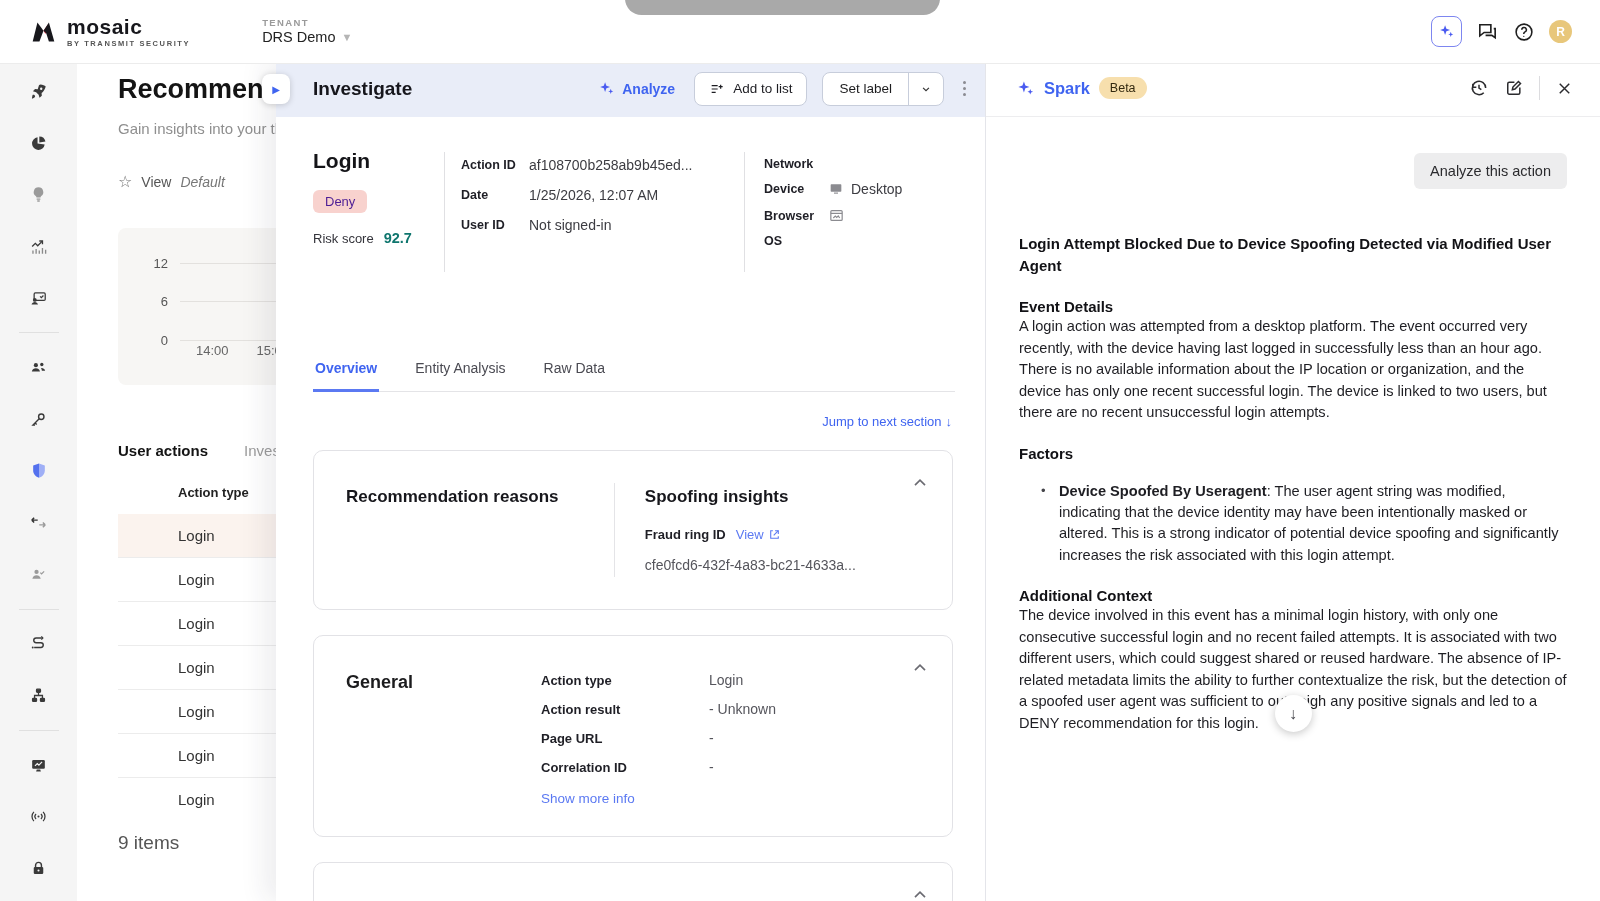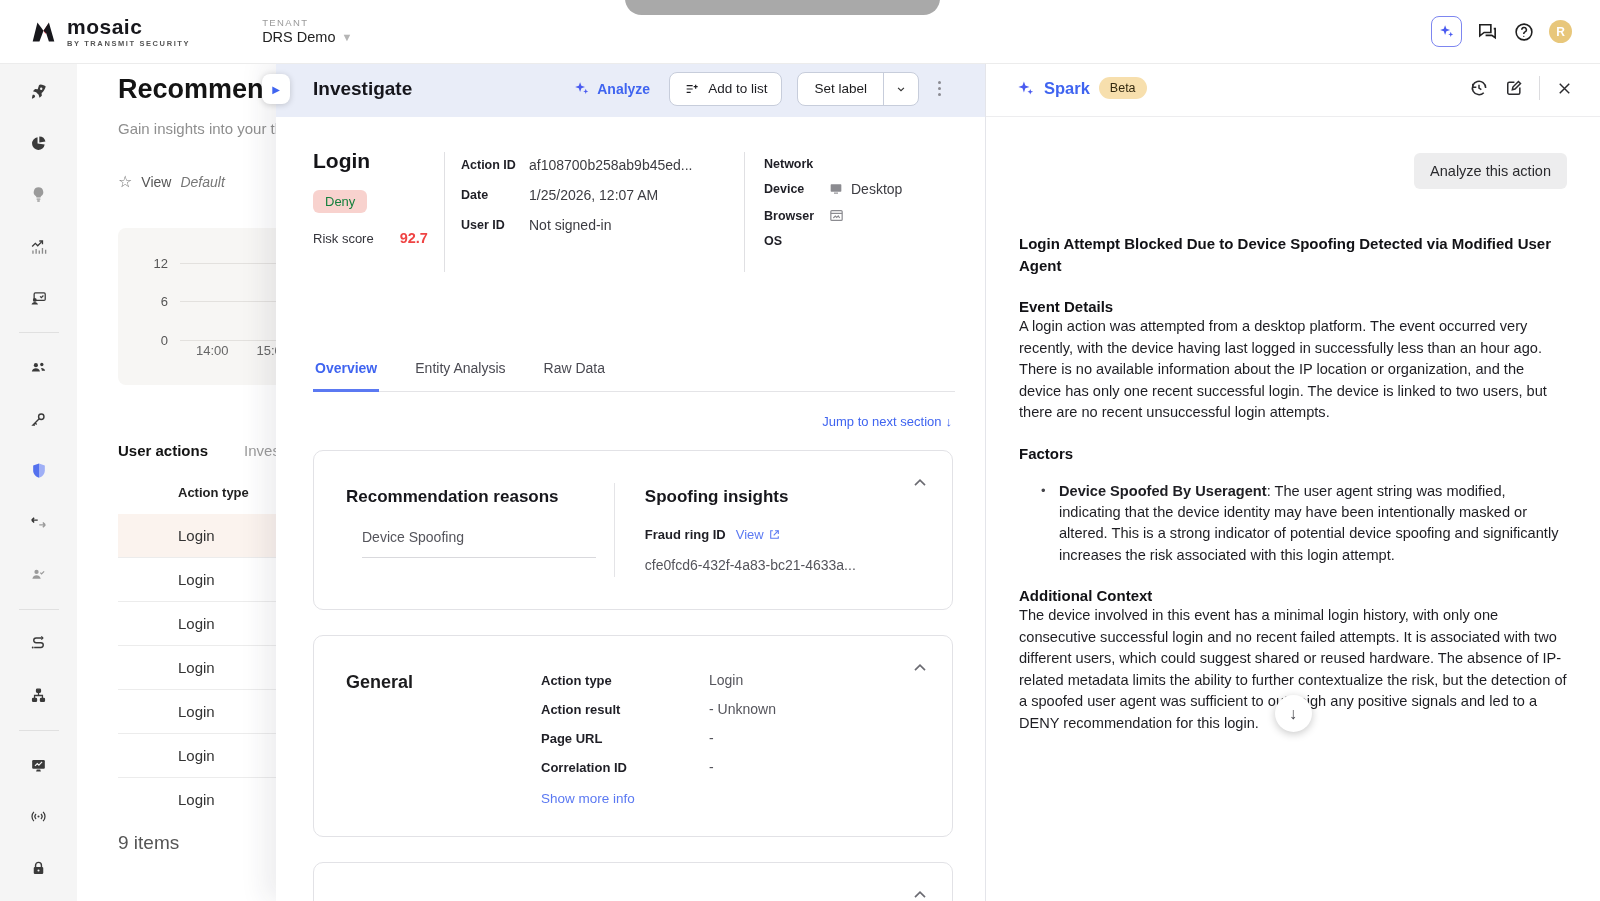--- a/index.html
+++ b/index.html
@@ -8,21 +8,21 @@
   svg { display:block; }
 
   
   .app-header{position:absolute;left:0;top:0;width:1600px;height:64px;background:#fff;
     border-bottom:1px solid #ececec;display:flex;align-items:center;z-index:40;}
   .logo-wrap{display:flex;align-items:center;gap:10px;margin-left:30px;}
   .logo-text{display:flex;flex-direction:column;line-height:1;}
   .brand{font-size:21px;font-weight:700;letter-spacing:.5px;color:#17171c;}
   .brand-sub{font-size:7.5px;letter-spacing:1.6px;color:#555;margin-top:3px;font-weight:600;}
   .tenant{margin-left:72px;display:flex;flex-direction:column;line-height:1.15;}
-  .tenant-label{font-size:9.5px;letter-spacing:1.4px;color:#9a9a9a;font-weight:400;}
+  .tenant-label{font-size:9.5px;letter-spacing:1.4px;color:#9a9a9a;font-weight:700;}
   .tenant-row{display:flex;align-items:center;gap:6px;cursor:pointer;}
   .tenant-value{font-size:14.5px;color:#222;}
   .tenant-caret{color:#b5b5b5;font-size:11px;}
   .top-pill{position:absolute;left:625px;top:-18px;width:315px;height:33px;background:#a9a9a9;
     border-radius:17px;z-index:60;}
   .header-right{margin-left:auto;display:flex;align-items:center;gap:14px;margin-right:28px;}
   .spark-launcher{width:31px;height:31px;border:1.5px solid #7d86f0;border-radius:8px;
     display:flex;align-items:center;justify-content:center;color:#4a5bf0;cursor:pointer;background:#fff;}
   .hdr-ic{color:#1f1f1f;cursor:pointer;display:flex;}
   .avatar{width:23px;height:23px;border-radius:50%;background:#e8c77b;color:#fff;font-size:12px;
@@ -54,42 +54,42 @@
   .tbl-head{position:absolute;left:101px;top:433px;font-size:13px;font-weight:700;color:#222;}
   .tbl{position:absolute;left:41px;top:462px;width:300px;height:296px;overflow:hidden;}
   .trow{height:44px;display:flex;align-items:center;padding-left:60px;font-size:15px;color:#333;
     border-bottom:1px solid #ececec;cursor:pointer;}
   .trow.sel{background:#fbf3ee;}
   .items-count{position:absolute;left:41px;top:780px;font-size:19px;color:#555;}
 
   
   .inv-panel{position:absolute;left:276px;top:60px;width:709px;height:841px;background:#fff;z-index:20;
     box-shadow:-12px 0 24px rgba(40,40,70,.08);overflow:hidden;}
-  .inv-head{height:57px;background:#e9edf8;display:flex;align-items:center;padding:0 40px 0 37px;}
+  .inv-head{height:57px;background:#e9edf8;display:flex;align-items:center;padding:0 15px 0 37px;}
   .inv-title{font-size:19px;font-weight:600;color:#16161c;}
   .inv-actions{margin-left:auto;display:flex;align-items:center;gap:15px;}
   .analyze-link{display:flex;align-items:center;gap:7px;color:#3f64f0;font-size:14px;font-weight:600;cursor:pointer;margin-right:4px;}
   .btn{height:34px;background:#fff;border:1px solid #c7cddb;border-radius:8px;display:flex;align-items:center;
     gap:8px;padding:0 14px;font-size:13.5px;color:#1d1d22;cursor:pointer;}
   .split{display:flex;height:34px;border:1px solid #c7cddb;border-radius:8px;background:#fff;overflow:hidden;}
   .split-main{padding:0 16px;display:flex;align-items:center;font-size:13.5px;cursor:pointer;}
   .split-caret{width:35px;border-left:1px solid #c7cddb;display:flex;align-items:center;justify-content:center;cursor:pointer;color:#333;}
   .vdots{display:flex;flex-direction:column;gap:3px;cursor:pointer;padding:4px;}
   .vdots i{width:3px;height:3px;border-radius:50%;background:#8b8b92;}
   .expand-btn{position:absolute;left:262px;top:74px;width:28px;height:30px;background:#fff;border-radius:8px;
     box-shadow:0 1px 6px rgba(0,0,0,.18);display:flex;align-items:center;justify-content:center;z-index:30;
     color:#3f64f0;font-size:10px;cursor:pointer;}
 
   .inv-body{position:relative;height:784px;}
   .login-blk{position:absolute;left:37px;top:32px;}
   .login-title{font-size:21px;font-weight:700;color:#141418;}
-  .deny-badge{display:inline-block;margin-top:17px;background:#f8d2ce;color:#15803d;font-size:13px;
+  .deny-badge{display:inline-block;margin-top:17px;background:#f8d2ce;color:#4c1d95;font-size:13px;
     padding:4px 12px;border-radius:6px;}
   .risk-row{margin-top:17px;font-size:13px;color:#33333a;display:flex;gap:10px;align-items:baseline;}
-  .risk-val{font-size:14.5px;font-weight:600;color:#ef4444;margin-left:16px;}
+  .risk-val{font-size:14.5px;font-weight:600;color:#0f766e;}
   .vsep{position:absolute;top:35px;width:1px;height:120px;background:#e0e0e3;}
   .meta-col{position:absolute;top:40px;display:flex;flex-direction:column;gap:14px;}
   .meta-row{display:flex;align-items:center;font-size:14px;color:#3c3c42;}
   .meta-label{width:68px;font-size:12.5px;font-weight:700;color:#1f1f26;flex:none;}
   .meta-label.w58{width:64px;}
   .meta-val{white-space:nowrap;}
   .dev-ic{color:#8b8b90;margin-right:7px;display:inline-flex;vertical-align:-2px;}
   .inv-tabs{position:absolute;left:37px;right:30px;top:243px;display:flex;gap:34px;border-bottom:1px solid #e4e4e7;}
   .itab{font-size:14px;color:#4a4a52;padding:0 2px 13px;cursor:pointer;}
   .itab.act{color:#3f64f0;font-weight:600;border-bottom:3px solid #5b79f2;margin-bottom:-1px;}
@@ -418,21 +418,20 @@
       <div class="itab">Raw Data</div>
     </div>
     <div class="jump-link">
       <span>Jump to next section</span>
       <span>↓</span>
     </div>
 
     <div class="card card1">
       <div class="c1-left">
         <div class="card-title">Recommendation reasons</div>
-        <div class="reason-item">Device Spoofing</div>
       </div>
       <div class="c1-div"></div>
       <div class="c1-right">
         <div class="card-title">Spoofing insights</div>
         <div class="fraud-row">
           <span class="fraud-label">Fraud ring ID</span>
           <span class="view-link">
             <span>View</span>
             <span>
                 <svg width="13" height="13" viewBox="0 0 24 24" fill="none" stroke="currentColor" stroke-width="2">

